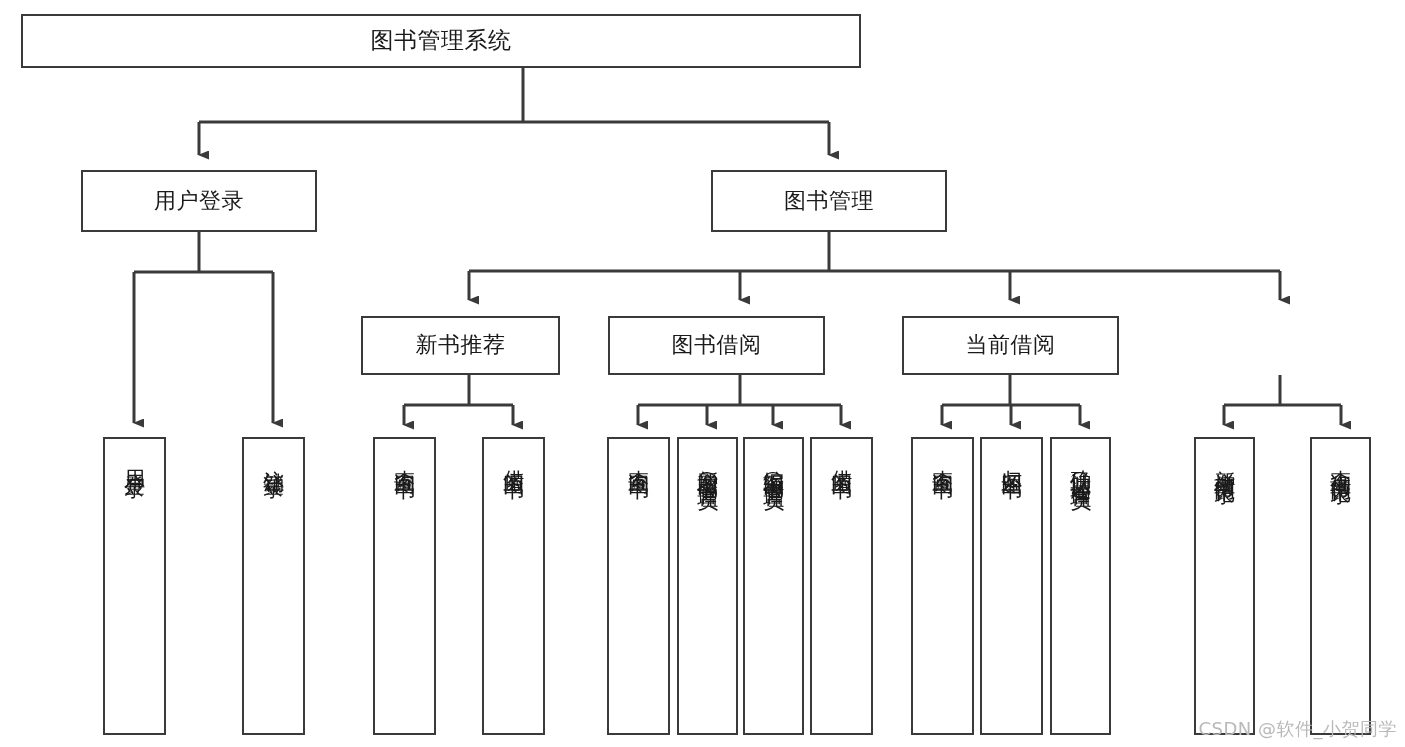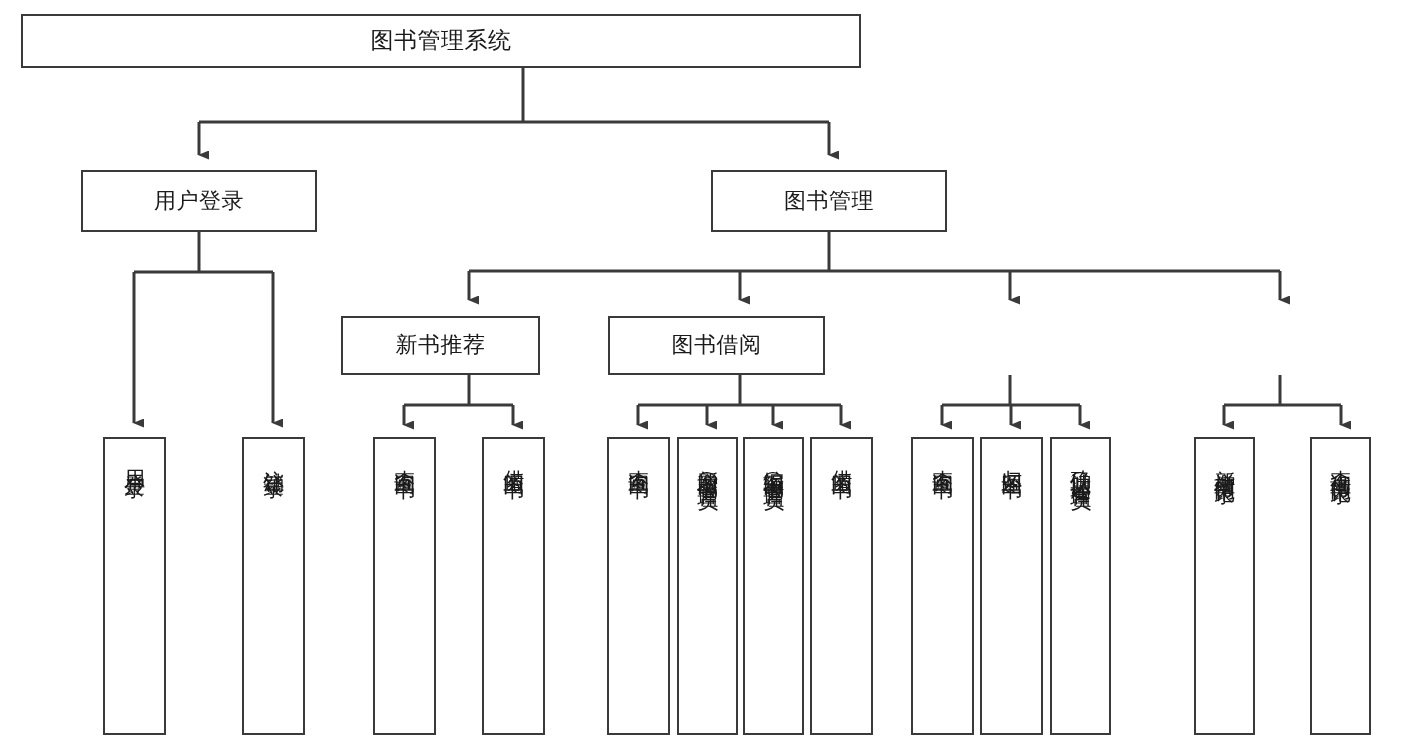--- a/index.html
+++ b/index.html
@@ -130,25 +130,28 @@
     <span class="node-label">图书管理系统</span>
   </div>
 
   <div class="node horizontal" style="left:81px; top:170px; width:236px; height:62px;">
     <span class="node-label">用户登录</span>
   </div>
   <div class="node horizontal" style="left:711px; top:170px; width:236px; height:62px;text-align:right;">
     <span class="node-label">图书管理</span>
   </div>
 
-  <div class="node horizontal" style="left:341px; top:316px; width:199px; height:59px;">
+  <div class="node horizontal" style="left:361px; top:316px; width:199px; height:59px;">
     <span class="node-label">新书推荐</span>
   </div>
   <div class="node horizontal" style="left:608px; top:316px; width:217px; height:59px;">
     <span class="node-label">图书借阅</span>
+  </div>
+  <div class="node horizontal" style="left:902px; top:316px; width:217px; height:59px;">
+    <span class="node-label">当前借阅</span>
   </div>
 
   <div class="node vertical" style="left:103px; top:437px; width:63px; height:298px;">
     <span class="node-label">用户登录</span>
   </div>
   <div class="node vertical" style="left:242px; top:437px; width:63px; height:298px;">
     <span class="node-label">注销登录</span>
   </div>
 
   <div class="node vertical" style="left:373px; top:437px; width:63px; height:298px;">
@@ -181,14 +184,15 @@
     <span class="node-label">确认归还（管理员）</span>
   </div>
 
   <div class="node vertical" style="left:1194px; top:437px; width:61px; height:298px;">
     <span class="node-label">新增借阅记录</span>
   </div>
   <div class="node vertical" style="left:1310px; top:437px; width:61px; height:298px;">
     <span class="node-label">查询借阅记录</span>
   </div>
 
+  <div id="watermark">CSDN @软件_小贺同学</div>
 
 </div>
 
 </body></html>

